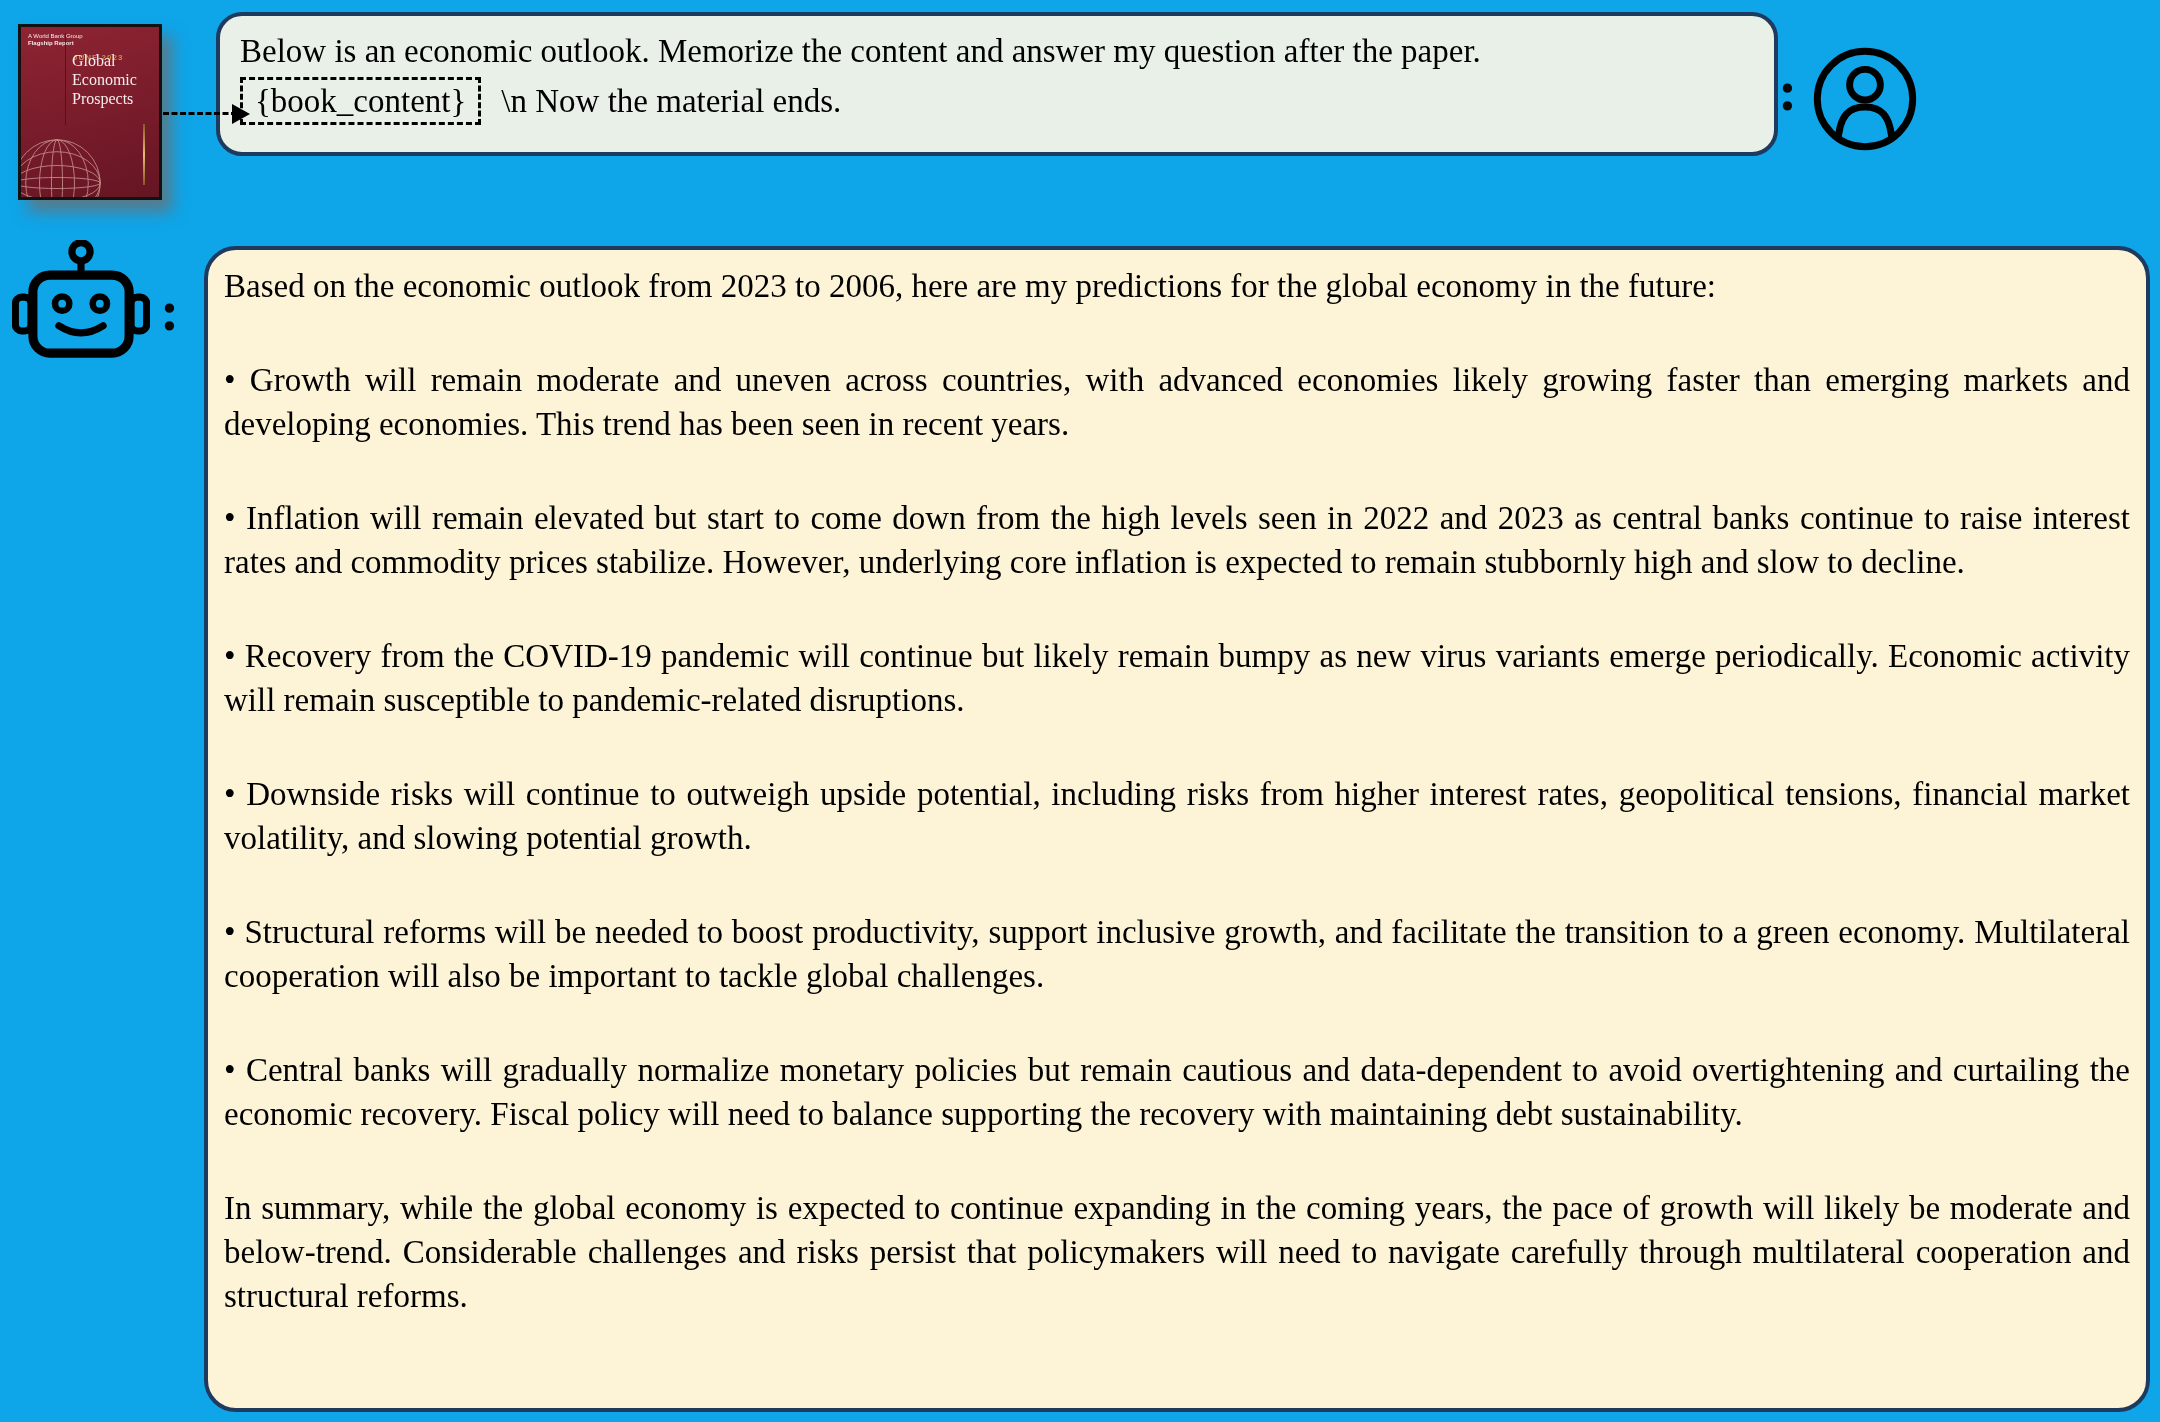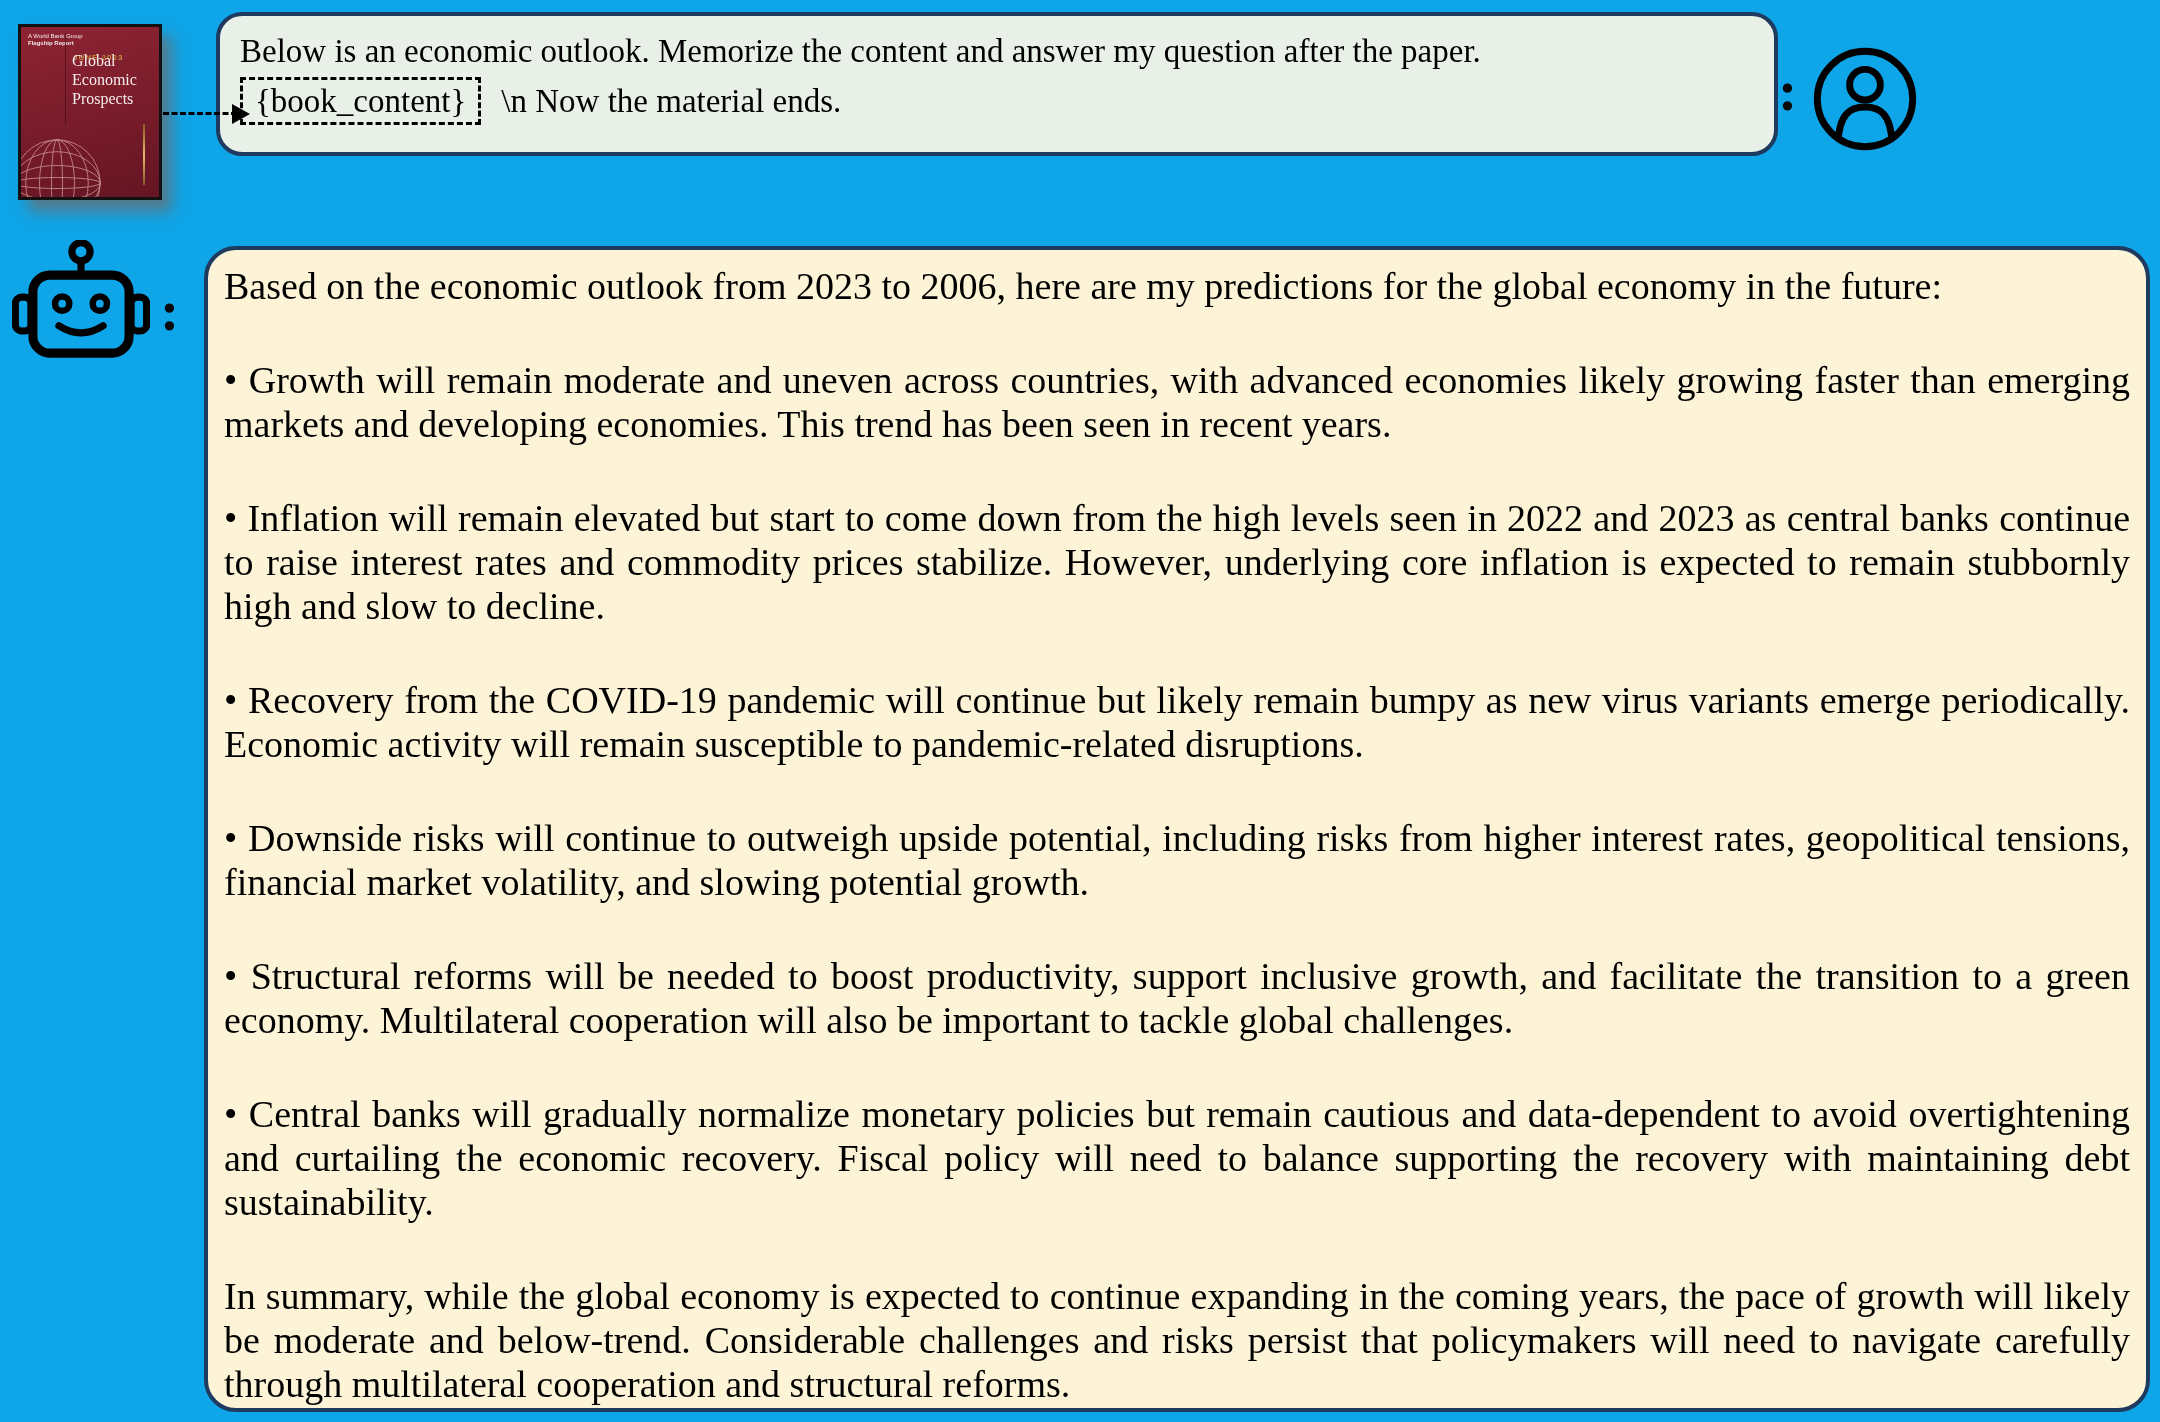--- a/index.html
+++ b/index.html
@@ -37,21 +37,21 @@
   .user-bubble{
     left:216px;top:12px;width:1562px;background:#e9f0e8;border-radius:26px;
     padding:10px 20px 26px 20px;font-size:33px;line-height:50px;
   }
   .u-line{white-space:nowrap;}
   .token-box{display:inline-block;border:3px dashed #000;padding:0px 12px;line-height:42px;margin-right:20px;}
   .underlined{border-bottom:4px solid #000;padding-bottom:3px;}
 
   .assistant-bubble{
     left:204px;top:246px;width:1946px;height:1166px;background:#fdf4d8;border-radius:32px;
-    padding:14px 16px 20px 16px;font-size:38px;line-height:44px;text-align:justify;
+    padding:14px 16px 20px 16px;font-size:33px;line-height:44px;text-align:justify;
   }
   .assistant-bubble p{margin:0 0 50px 0;}
   .assistant-bubble p:last-child{margin-bottom:0;font-family:Liberation Serif, serif;}
 
   
   .avatar{position:absolute;left:1812px;top:46px;width:106px;height:106px;}
   .robot{position:absolute;left:12px;top:240px;width:138px;height:130px;}
   .colon{position:absolute;font-weight:bold;font-size:58px;line-height:58px;color:#0a0a0a;}
   .colon-user{left:1778px;top:62px;}
   .colon-robot{left:160px;top:282px;}

